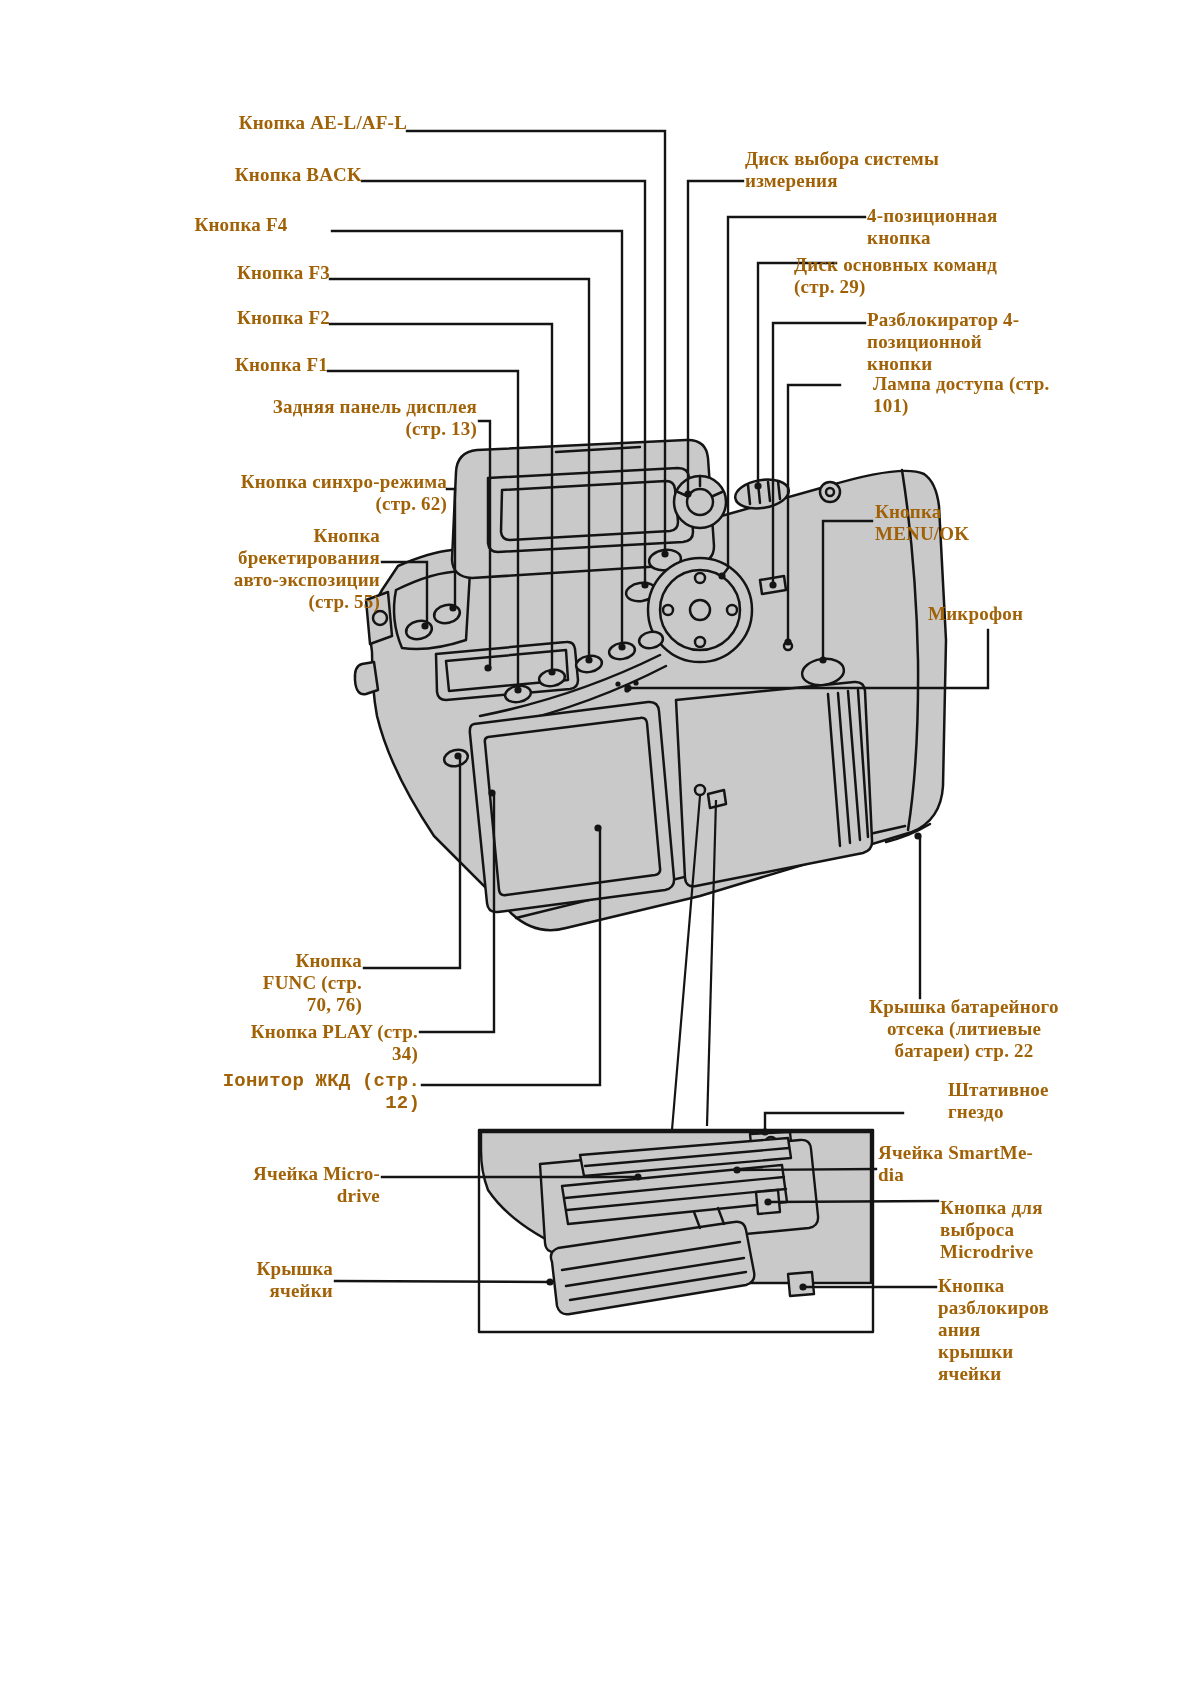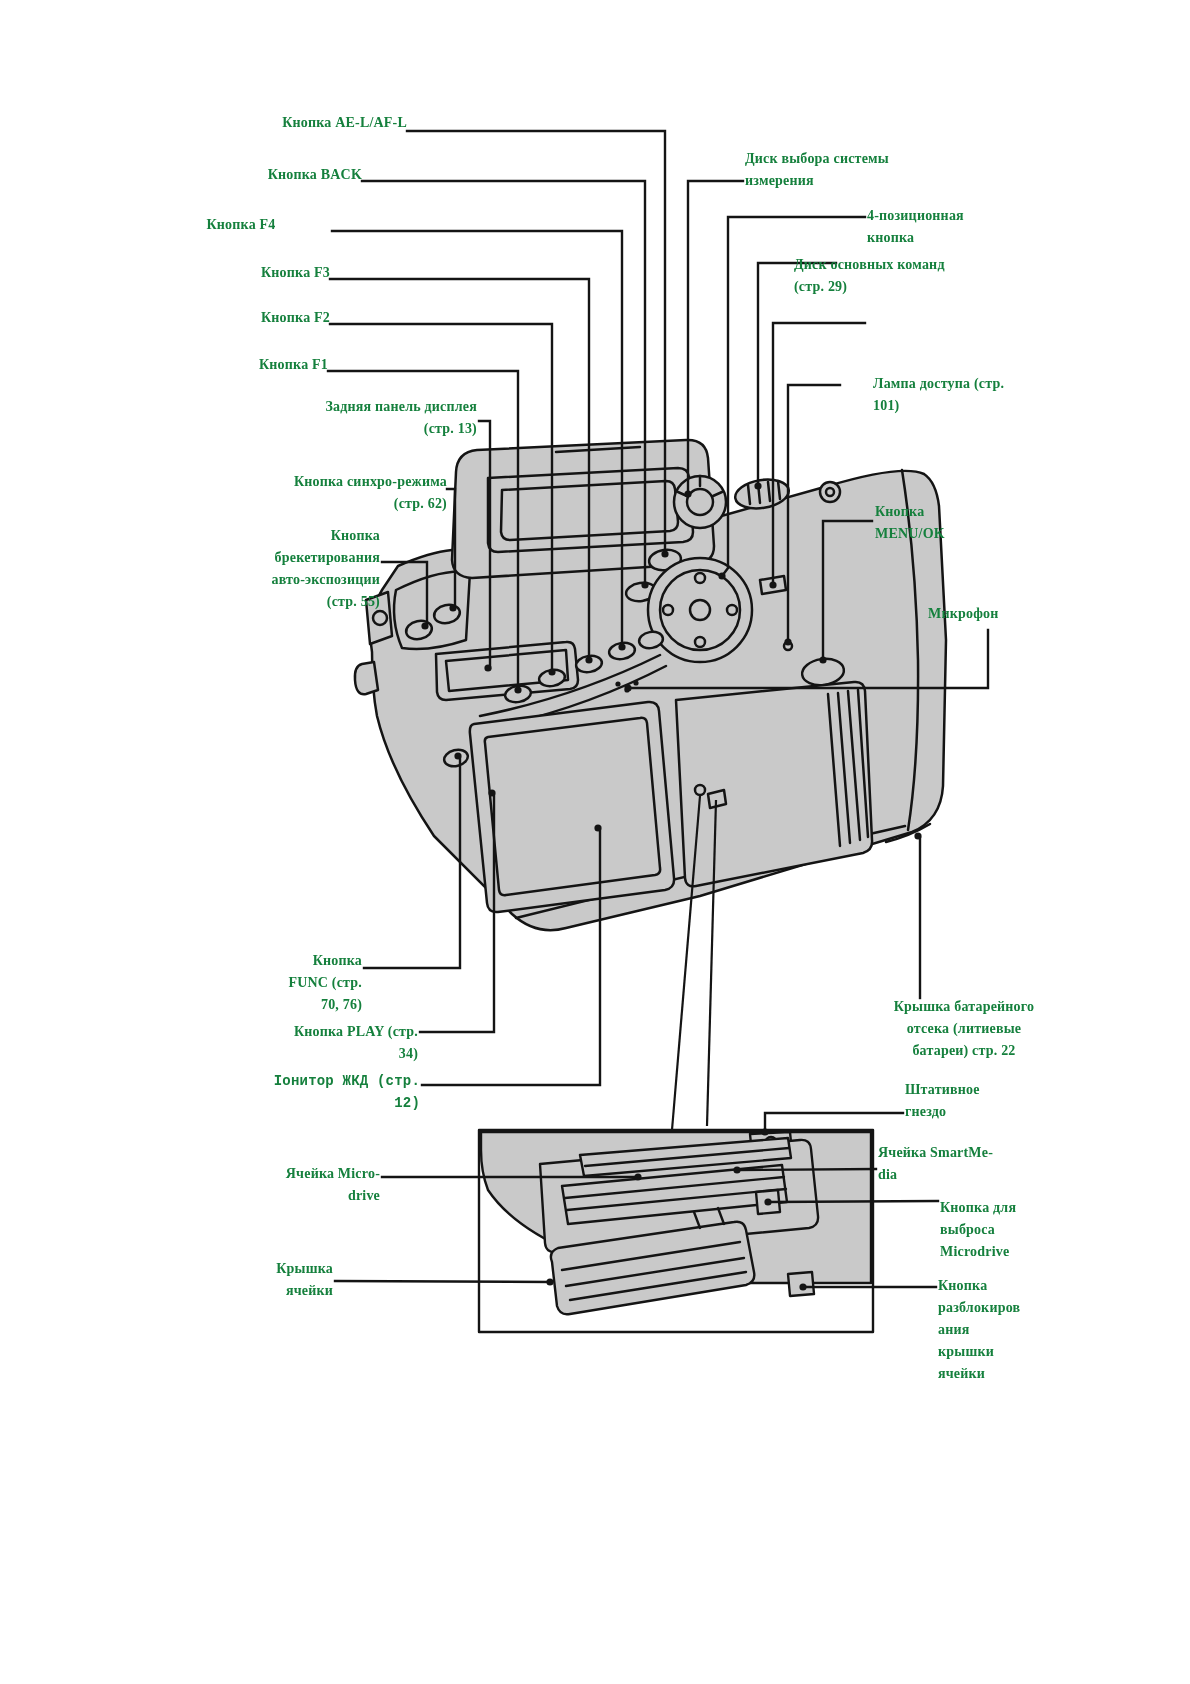--- a/index.html
+++ b/index.html
@@ -1,19 +1,19 @@
 <!DOCTYPE html>
 <html><head>
 <meta charset="utf-8">
 <style>
   html,body{margin:0;padding:0;background:#ffffff;}
   .stage{position:relative;width:1190px;height:1684px;background:#ffffff;overflow:hidden;
          font-family:"Liberation Serif", serif;}
   svg.art{position:absolute;left:0;top:0;}
-  .lbl{position:absolute;font-weight:700;font-size:14px;line-height:22px;color:#15803d;
+  .lbl{position:absolute;font-weight:700;font-size:19px;line-height:22px;color:#a16207;
        white-space:pre-line;letter-spacing:0.2px;}
   .lbl.r{text-align:right;}
   .lbl.l{text-align:left;}
   .lbl.c{text-align:center;}
   
   #lbl-ael        {left:150px;top:112px;width:257px;}
   #lbl-back       {left:150px;top:164px;width:212px;}
   #lbl-f4         {left:150px;top:214px;width:182px;text-align:center;}
   #lbl-f3         {left:150px;top:262px;width:180px;}
   #lbl-f2         {left:150px;top:307px;width:180px;}
@@ -28,21 +28,21 @@
   #lbl-cellcover  {left:160px;top:1258px;width:173px;}
   
   #lbl-metering   {left:745px;top:148px;width:240px;}
   #lbl-fourpos    {left:867px;top:205px;width:190px;}
   #lbl-cmddial    {left:794px;top:254px;width:240px;}
   #lbl-unlock4    {left:867px;top:309px;width:190px;}
   #lbl-lamp       {left:842px;top:373px;width:210px;margin-left:31px;}
   #lbl-menu       {left:875px;top:501px;width:160px;}
   #lbl-mic        {left:928px;top:603px;width:140px;}
   #lbl-battery    {left:858px;top:996px;width:212px;}
-  #lbl-tripod     {left:905px;top:1079px;width:140px;}
+  #lbl-tripod     {left:948px;top:1079px;width:140px;}
   #lbl-smartmedia {left:878px;top:1142px;width:200px;}
   #lbl-eject      {left:940px;top:1197px;width:170px;font-family:Liberation Serif, serif;}
   #lbl-coverunlock{left:938px;top:1275px;width:170px;}
 </style>
 </head>
 <body>
 
 <div class="stage">
 
 <svg class="art" width="1190" height="1684" viewBox="0 0 1190 1684">
@@ -248,20 +248,23 @@
 drive</div>
   <div class="lbl r" id="lbl-cellcover">Крышка
 ячейки</div>
 
   <div class="lbl l" id="lbl-metering">Диск выбора системы
 измерения</div>
   <div class="lbl l" id="lbl-fourpos">4-позиционная
 кнопка</div>
   <div class="lbl l" id="lbl-cmddial">Диск основных команд
 (стр. 29)</div>
+  <div class="lbl l" id="lbl-unlock4">Разблокиратор 4-
+позиционной
+кнопки</div>
   <div class="lbl l" id="lbl-lamp">Лампа доступа (стр.
 101)</div>
   <div class="lbl l" id="lbl-menu">Кнопка
 MENU/OK</div>
   <div class="lbl l" id="lbl-mic">Микрофон</div>
   <div class="lbl c" id="lbl-battery">Крышка батарейного
 отсека (литиевые
 батареи) стр. 22</div>
   <div class="lbl l" id="lbl-tripod">Штативное
 гнездо</div>

